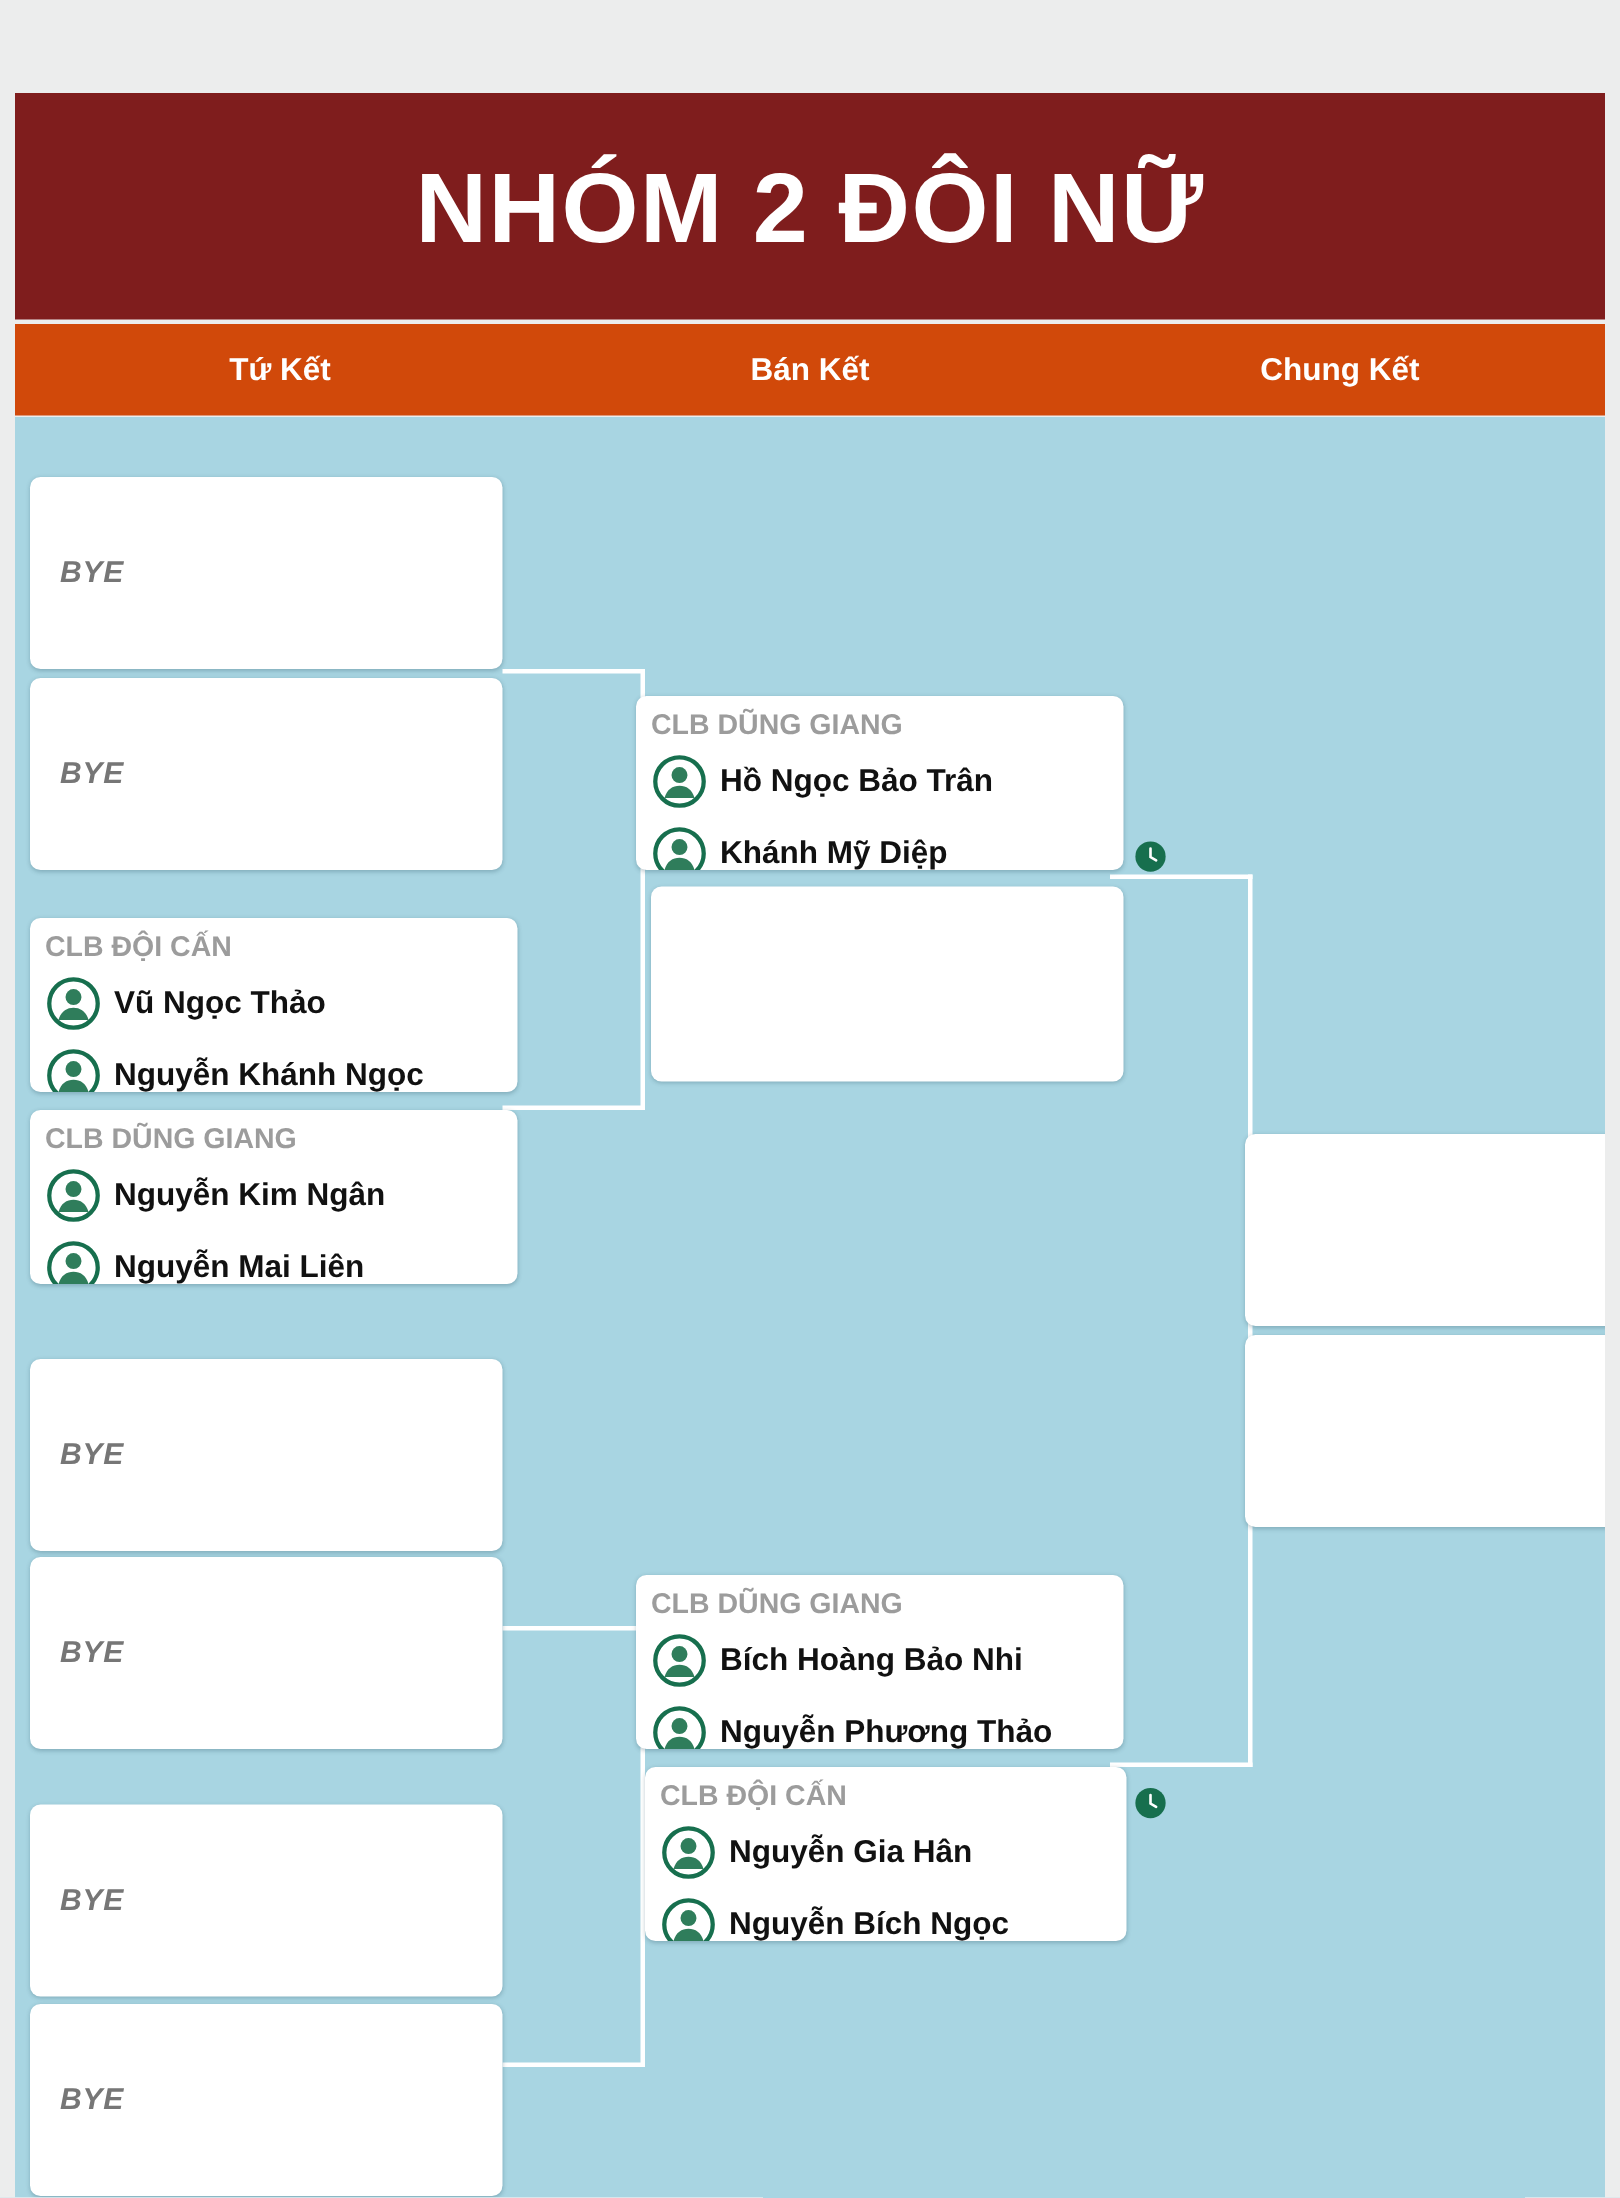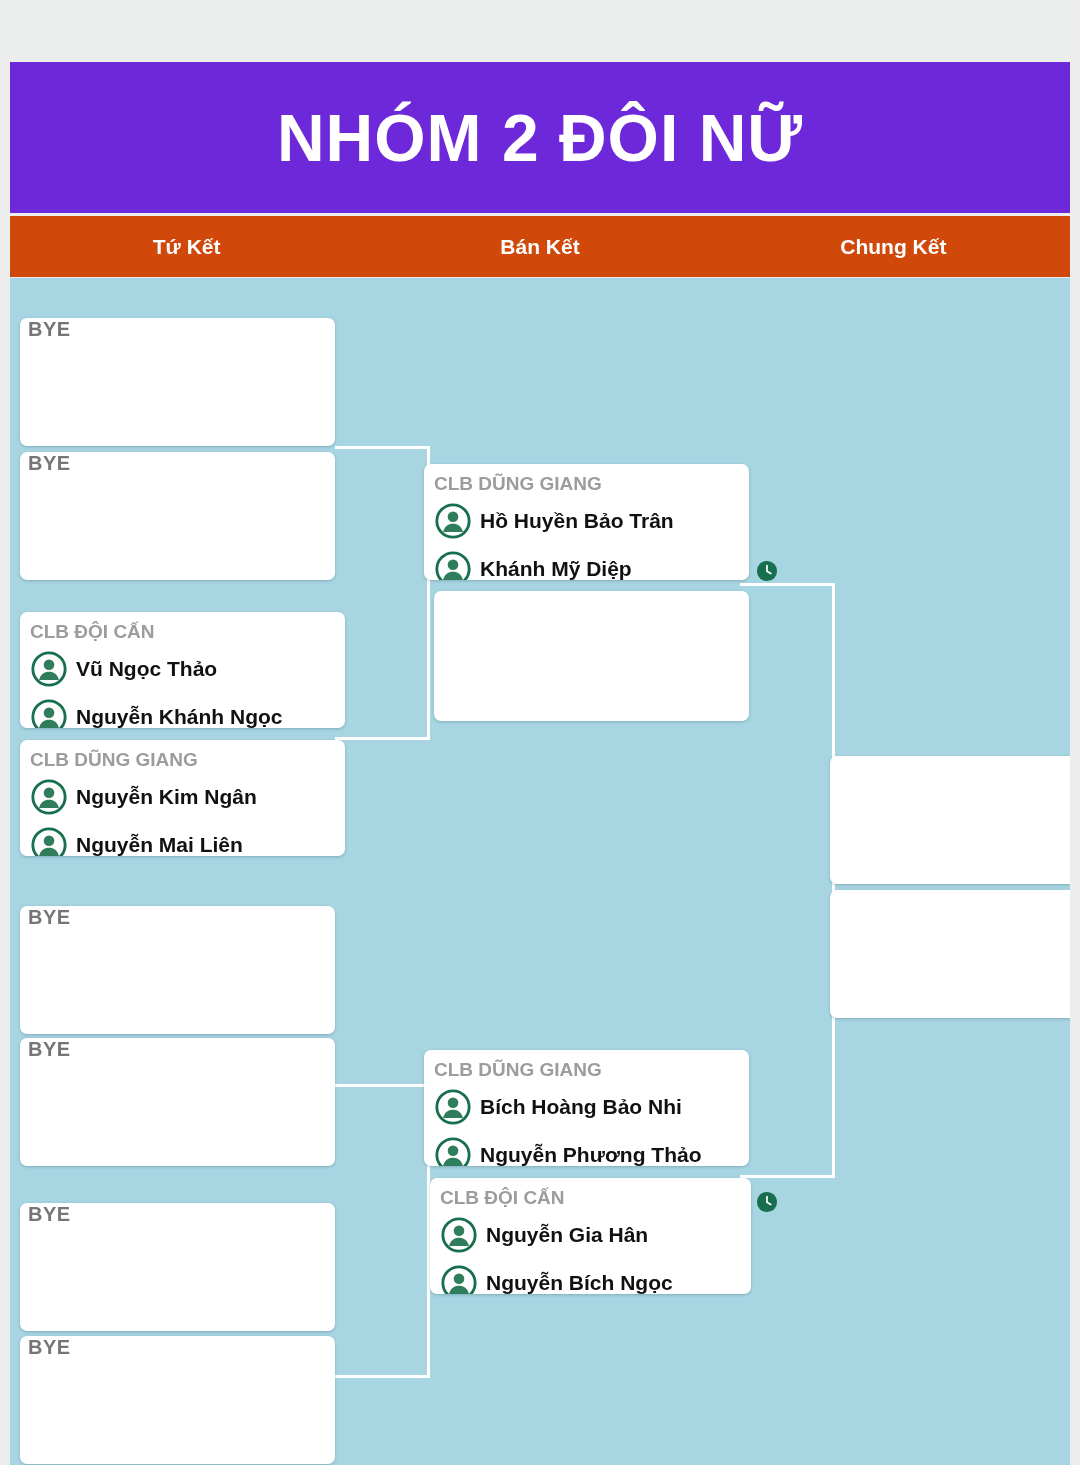--- a/index.html
+++ b/index.html
@@ -15,21 +15,21 @@
     background: #eceded;
     overflow: hidden;
   }
   
   .title-bar {
     position: absolute;
     left: 10px;
     top: 62px;
     width: 1060px;
     height: 151px;
-    background: #6d28d9;
+    background: #7f1d1d;
     display: flex;
     align-items: center;
     justify-content: center;
     overflow: hidden;
     text-align: right;
   }
   .title-text {
     color: #ffffff;
     font-size: 66px;
     font-weight: bold;
@@ -77,21 +77,23 @@
   .card {
     position: absolute;
     background: #ffffff;
     border-radius: 7px;
     box-sizing: border-box;
     box-shadow: 0 1px 3px rgba(40,80,95,0.30);
     overflow: hidden;
   }
   .card-bye {
     display: flex;
-    padding-left: 8px;
+    align-items: center;
+    padding-left: 20px;
+    font-style: italic;
   }
   .bye-text {
     color: #767676;
     font-size: 20px;
     font-weight: bold;
     letter-spacing: 0.5px;
   }
   .card-team {
     padding: 9px 10px 6px 10px;
   }
@@ -223,21 +225,21 @@
     <div class="card card-team" style="left:414px; top:186px; width:325px; height:116px;">
       <div class="club">CLB DŨNG GIANG</div>
       <div class="player-row">
         <span class="avatar">
           <svg viewBox="0 0 40 40" width="38" height="38" aria-hidden="true">
             <circle cx="20" cy="20" r="17" fill="none" stroke="#176f4e" stroke-width="3"></circle>
             <circle cx="20" cy="15.5" r="5.6" fill="#2f7d5b"></circle>
             <path d="M9.5 31.5c1.6-6 5.7-8.6 10.5-8.6s8.9 2.6 10.5 8.6z" fill="#2f7d5b"></path>
           </svg>
         </span>
-        <span class="player-name">Hồ Huyền Bảo Trân</span>
+        <span class="player-name">Hồ Ngọc Bảo Trân</span>
       </div>
       <div class="player-row">
         <span class="avatar">
           <svg viewBox="0 0 40 40" width="38" height="38" aria-hidden="true">
             <circle cx="20" cy="20" r="17" fill="none" stroke="#176f4e" stroke-width="3"></circle>
             <circle cx="20" cy="15.5" r="5.6" fill="#2f7d5b"></circle>
             <path d="M9.5 31.5c1.6-6 5.7-8.6 10.5-8.6s8.9 2.6 10.5 8.6z" fill="#2f7d5b"></path>
           </svg>
         </span>
         <span class="player-name">Khánh Mỹ Diệp</span>

